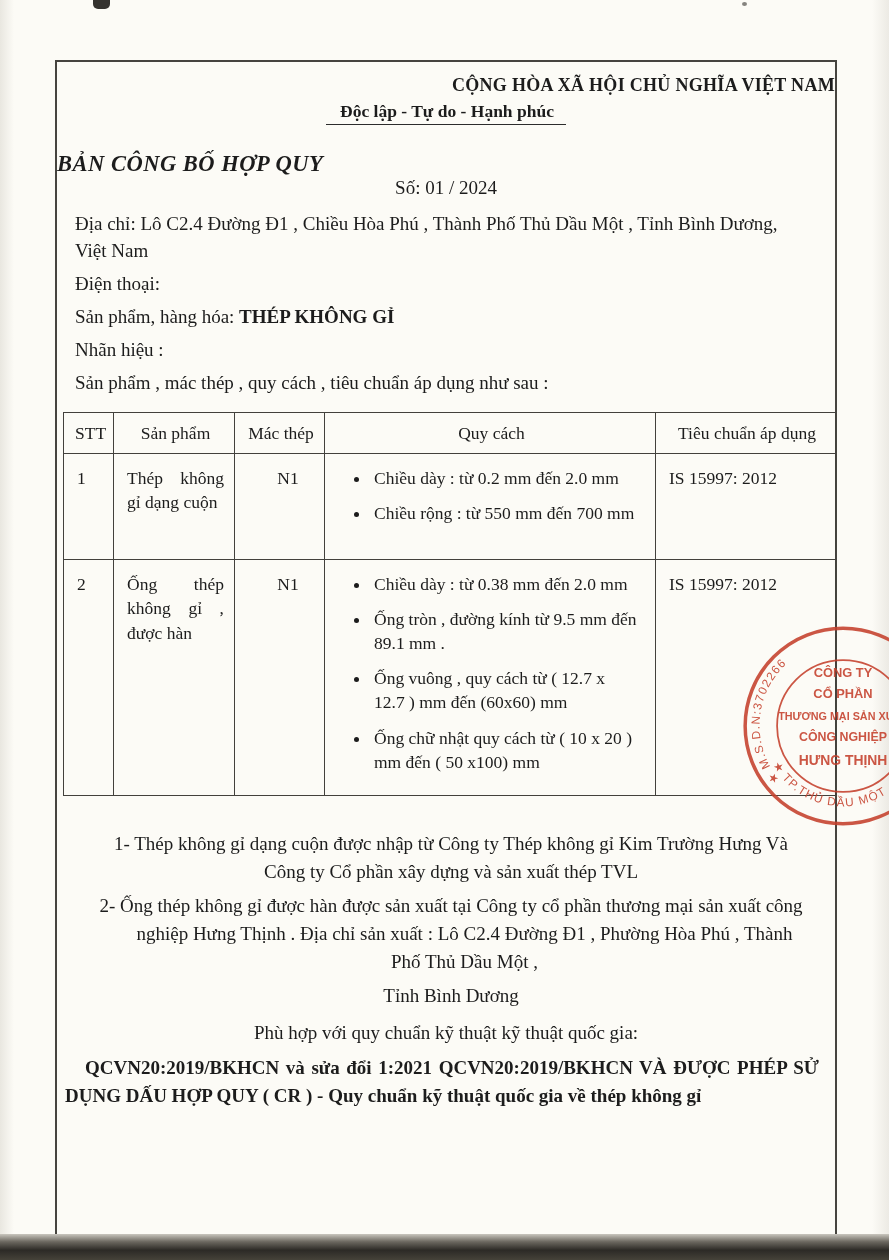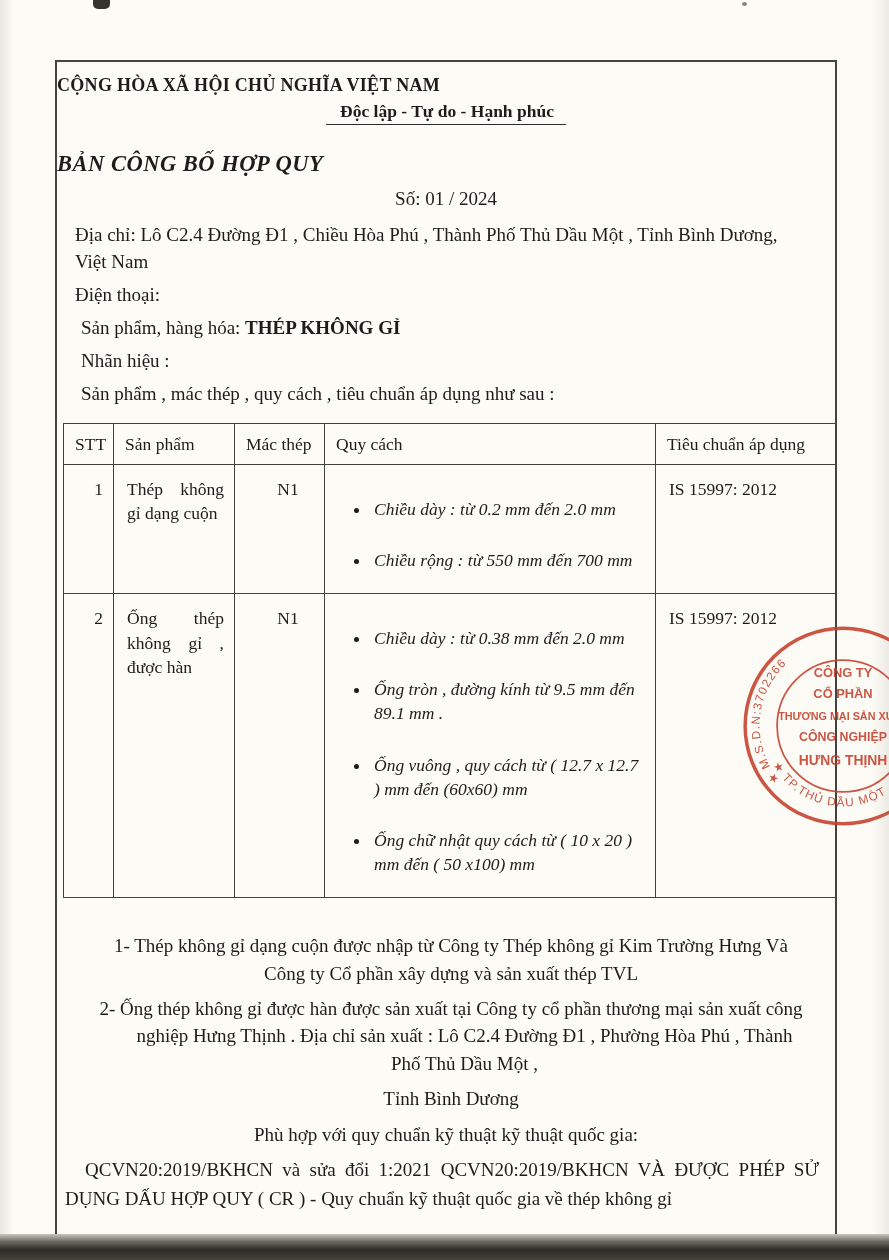--- a/index.html
+++ b/index.html
@@ -22,58 +22,58 @@
   .speck-a { left: 93px; top: 0; width: 17px; height: 9px; border-radius: 0 0 5px 5px; }
   .speck-b { left: 742px; top: 2px; width: 5px; height: 4px; border-radius: 50%; opacity:.6; }
 
   .frame {
     position: absolute; left: 55px; top: 60px;
     width: 782px; height: 1178px;
     border: 2px solid #46443f;
     padding-top: 13px;
   }
 
-  .center { text-align: left; }
+  .center { text-align: right; }
   .national { font-size: 18px; font-weight: bold; letter-spacing: 0.3px; }
   .motto-wrap { text-align: center; margin-top: 5px; }
   .motto {
     display: inline-block; font-size: 17.5px; font-weight: bold;
     padding: 0 12px 2px 14px; border-bottom: 1.8px solid #2c2c2c;
   }
   .title { text-align: left; font-size: 22.5px; font-weight: bold; margin: 26px 0 0 0; letter-spacing: 0.5px; font-style: italic; }
-  .docnum { text-align: center; font-size: 19px; margin-top: 11px; }
+  .docnum { text-align: center; font-size: 19px; }
 
   .body-text { padding: 12px 44px 0 18px; font-size: 19px; }
   .body-text p { margin: 0 0 6px 0; line-height: 1.42; }
-  .body-text p.indent-sm { margin-left: 6px; }
+  .body-text p.indent-sm { }
   .product-name { font-weight: bold; }
 
   table.spec-table {
     border-collapse: collapse; table-layout: fixed;
     width: 772px; margin: 15px 0 0 6px;
     font-size: 17.5px;
   }
   .spec-table th, .spec-table td { border: 1.7px solid #43413c; vertical-align: top; }
-  .spec-table th { font-weight: normal; text-align: left; padding: 10px 8px 9px 11px; }
-  .spec-table th.c-stt, .spec-table td.c-stt { text-align: right; }
+  .spec-table th { font-weight: normal; text-align: center; padding: 10px 8px 9px 11px; }
+  .spec-table th.c-stt, .spec-table td.c-stt { text-align: left; }
   .spec-table td { padding: 12px 10px 10px 13px; line-height: 1.4; }
   .spec-table td.c-sp { text-align: justify; }
   .spec-table td.c-mac { text-align: center; padding-left: 17px; padding-right: 0; }
   .spec-table td.c-qc { padding: 5px 16px 10px 4px; }
   .c-qc ul { margin: 0; padding-left: 42px; }
-  .c-qc li { margin: 27px 0 11px 0; padding-left: 3px; line-height: 1.38; font-style: italic; }
+  .c-qc li { margin: 7px 0 11px 0; padding-left: 3px; line-height: 1.38; }
   tr.row-1 td { height: 106px; }
 
   .notes { margin-top: 34px; padding: 0 28px 0 38px; font-size: 19px; text-align: center; }
   .note { margin: 0 0 7px 0; line-height: 1.46; }
   .note.hang { padding-left: 27px; text-indent: -27px; }
   .note.n3 { margin-left: -10px; margin-top: 9px; }
   .final-para {
     font-size: 19px; margin: 5px 16px 0 8px;
-    text-indent: 20px; text-align: justify; line-height: 1.5;
+    text-indent: 20px; text-align: justify; line-height: 1.5; font-weight: bold;
   }
 
   .stamp { position: absolute; left: 740px; top: 623px; opacity: 0.88; }
   .stamp text { font-family: "Liberation Sans", "DejaVu Sans", sans-serif; }
 </style>
 </head>
 <body>
 
 <div class="page">
 

